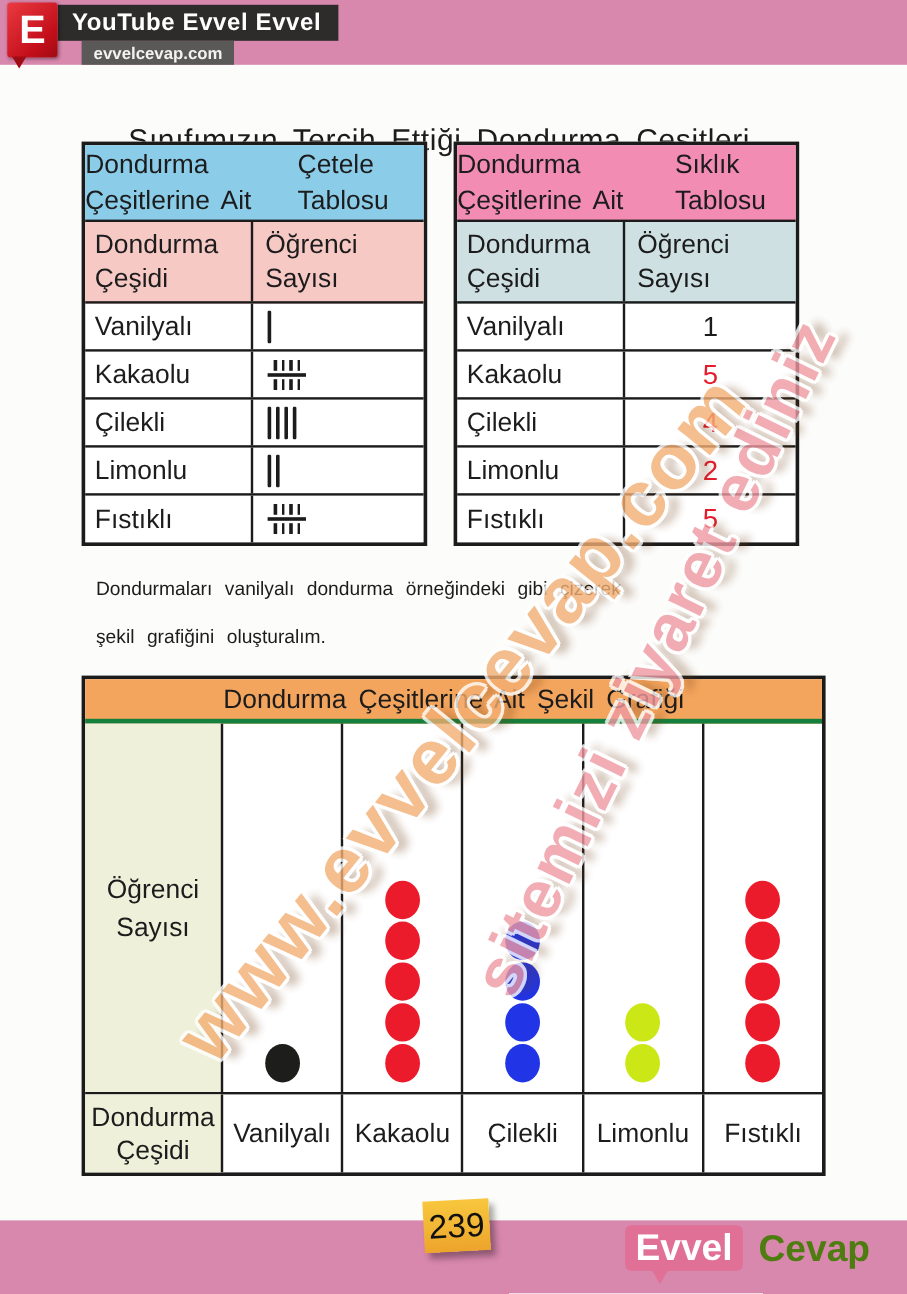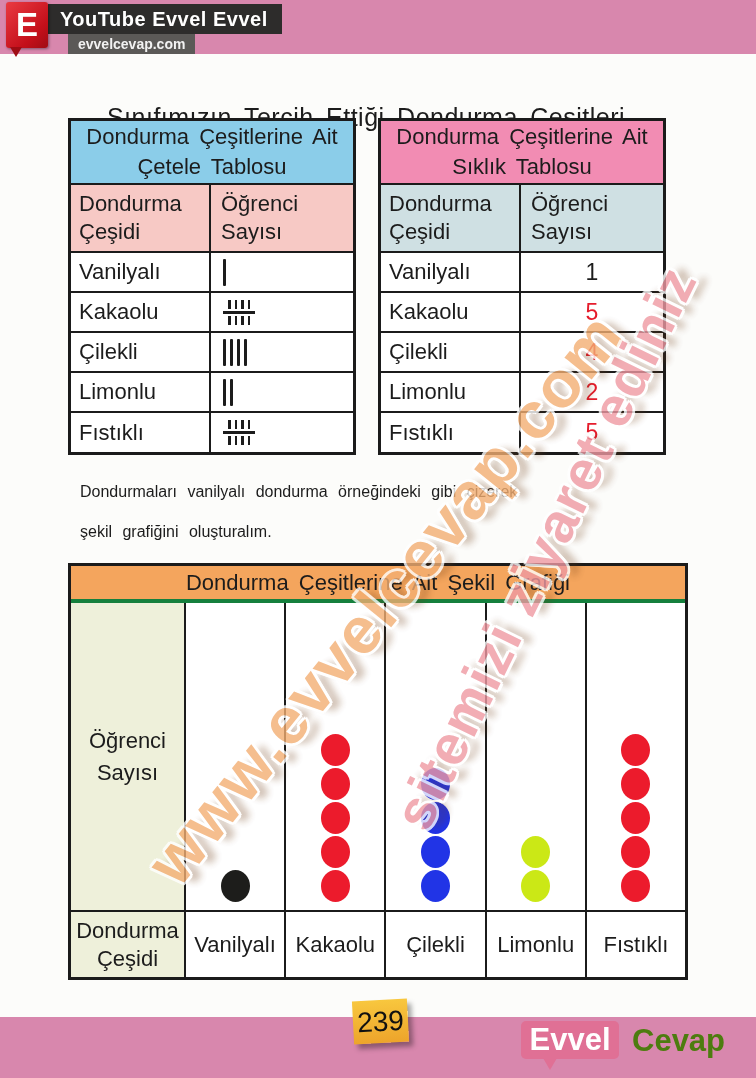--- a/index.html
+++ b/index.html
@@ -24,21 +24,21 @@
             display:flex; align-items:center; padding:0 10px;margin-left:20px; }
 
   
   .page-title { position:absolute; left:0; top:90px; width:732px; text-align:center;
             font-size:25px; font-weight:500; letter-spacing:.5px; word-spacing:5px;margin-top:13px; }
 
   
   .ttable { position:absolute; top:118px; width:288px; border:3px solid #1b1b1b; background:#fff; }
   .tally-pos { left:68px; }
   .freq-pos  { left:378px; }
-  .thead { height:64px; border-bottom:2px solid #1b1b1b; display:flex; flex-direction:column;
+  .thead { height:64px; border-bottom:2px solid #1b1b1b; display:flex; flex-direction:row;
            justify-content:center; align-items:center; font-size:22px; line-height:30px; word-spacing:4px; }
   .bg-blue { background:#8bcde9; }
   .bg-pink { background:#f28cb3; }
   .tsub { display:flex; height:68px; border-bottom:2px solid #1b1b1b; font-size:22px; line-height:28px; }
   .bg-pinklight { background:#f7c9c5; }
   .bg-bluegray  { background:#cfe0e3; }
   .tsub .c1 { width:140px; border-right:2px solid #1b1b1b; padding:5px 4px 0 8px; }
   .tsub .c2 { flex:1; padding:5px 4px 0 10px; }
   .trow { display:flex; height:40px; border-bottom:2px solid #1b1b1b; font-size:22px; }
   .trow:last-child { border-bottom:none; height:39px; }

